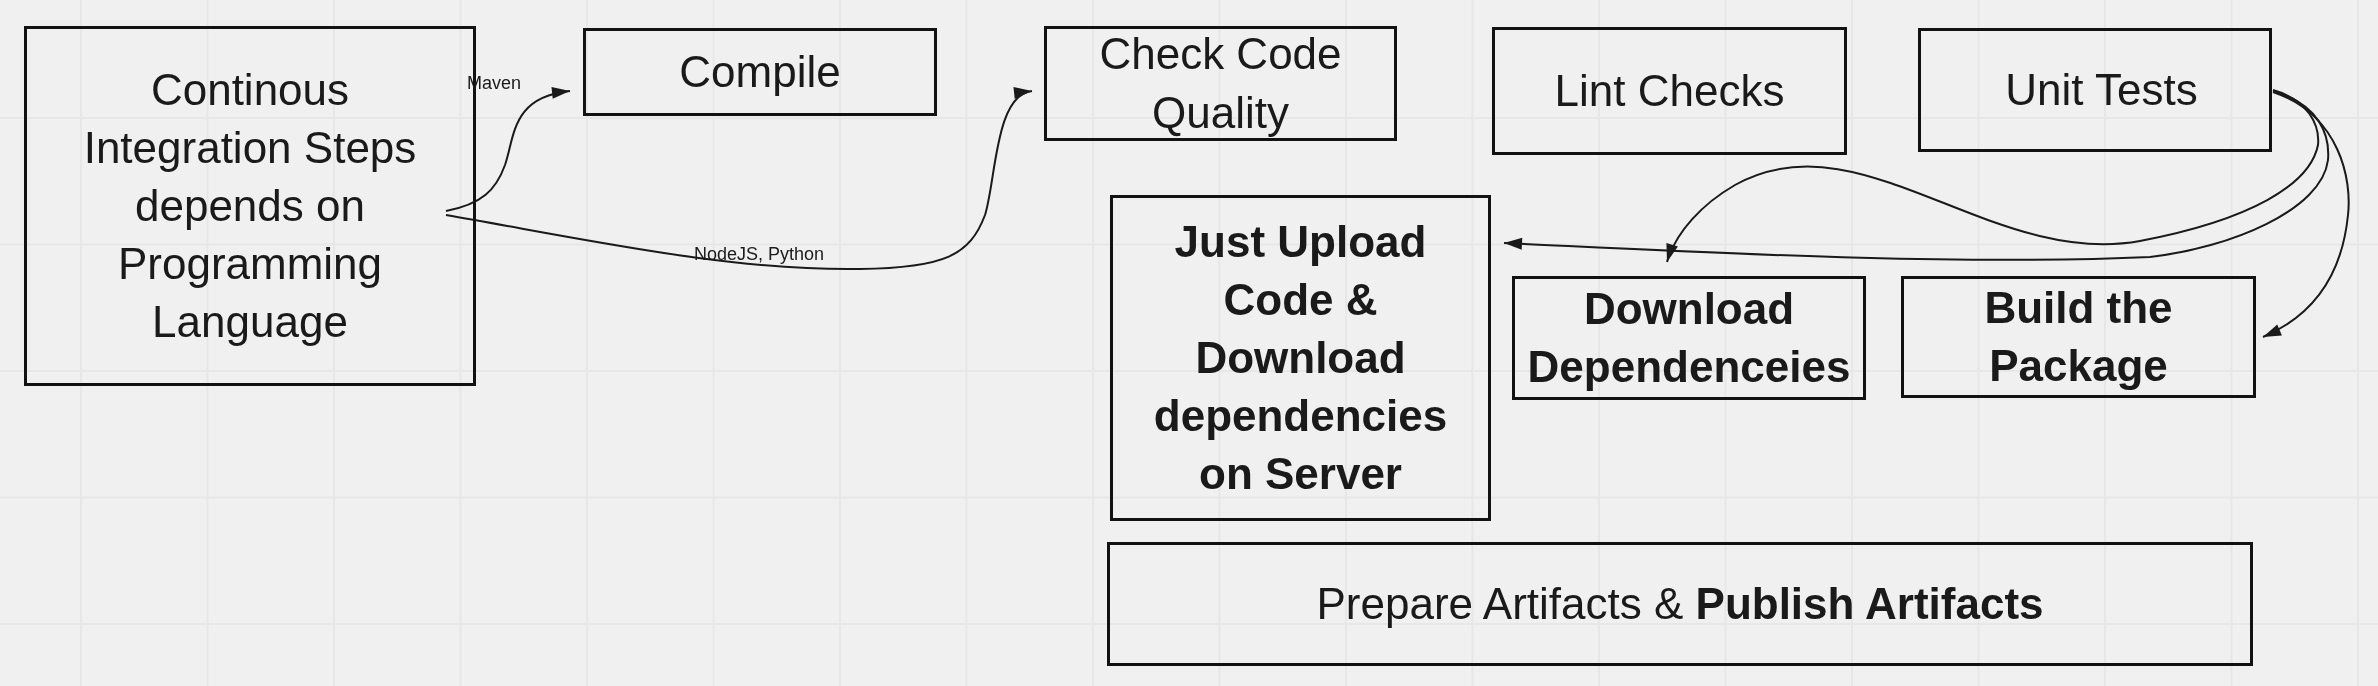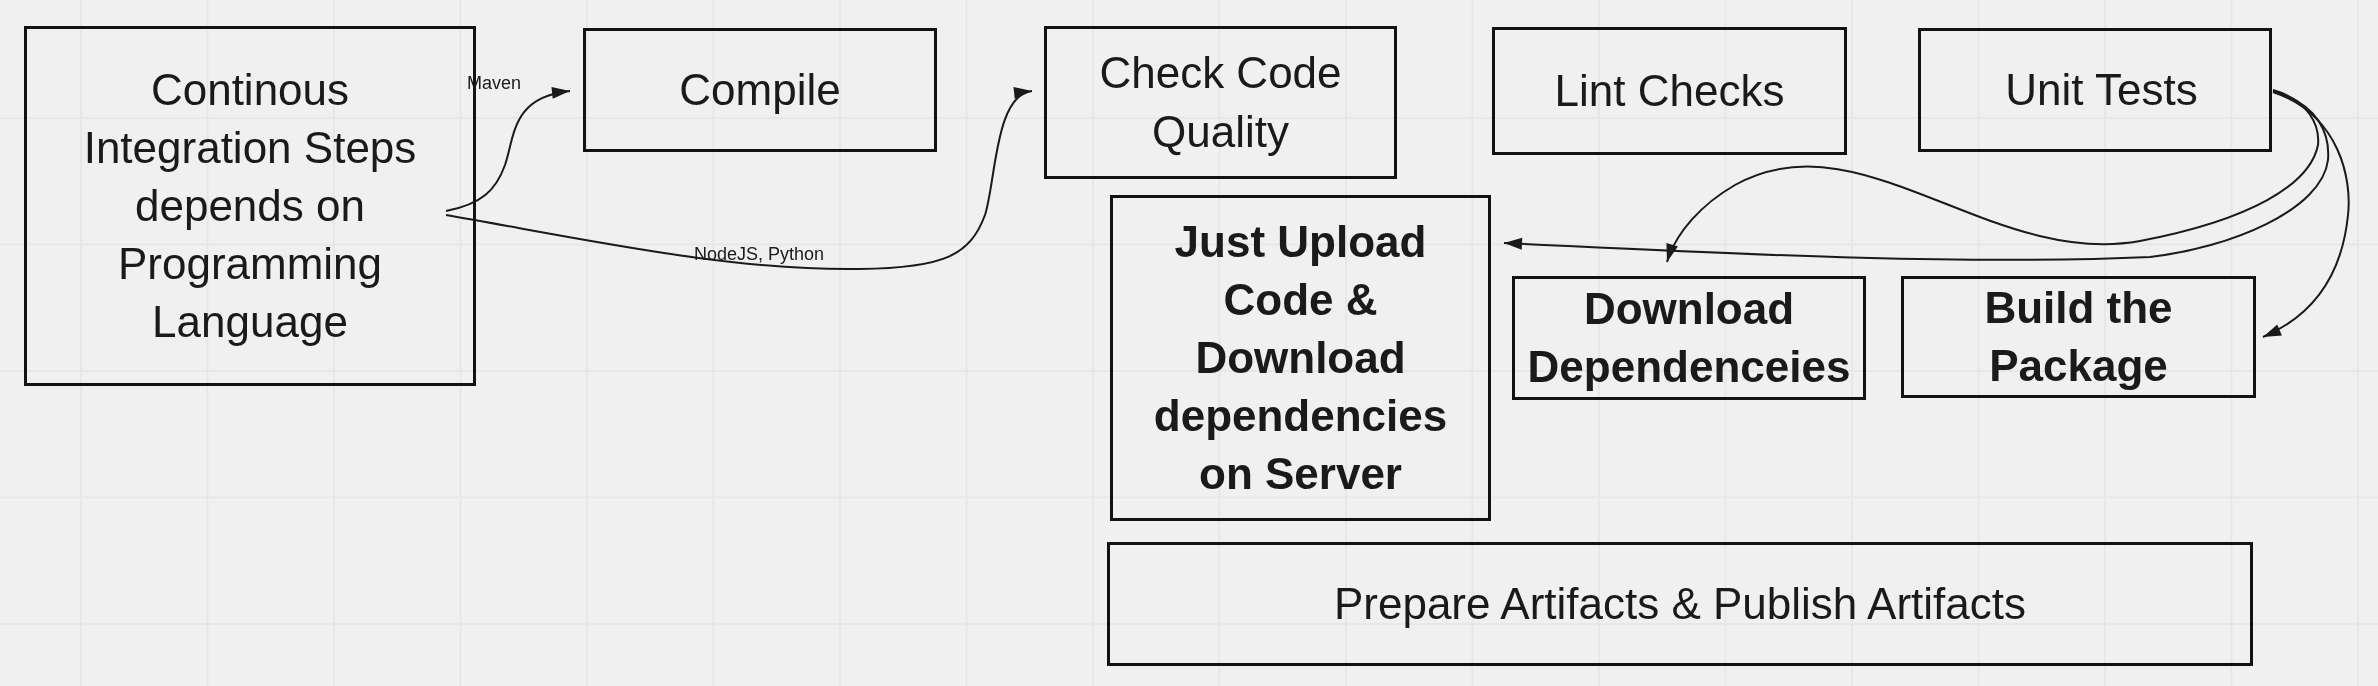--- a/index.html
+++ b/index.html
@@ -26,24 +26,24 @@
     display:flex;
     align-items:center;
     justify-content:center;
     text-align:center;
     color:#1a1a1a;
     font-size:44px;
     line-height:1.32;
     white-space:pre-line;
   }
   .node.bold{font-weight:700;}
-  .b{font-weight:400;}
+  .b{font-weight:700;}
   #box-ci      {left:24px;   top:26px;  width:452px;  height:360px;}
-  #box-compile {left:583px;  top:28px;  width:354px;  height:124px;}
-  #box-ccq     {left:1044px; top:26px;  width:353px;  height:153px;}
+  #box-compile {left:583px;  top:28px;  width:354px;  height:88px;}
+  #box-ccq     {left:1044px; top:26px;  width:353px;  height:115px;}
   #box-lint    {left:1492px; top:27px;  width:355px;  height:128px;}
   #box-unit    {left:1918px; top:28px;  width:354px;  height:124px;padding-left:13px;}
   #box-upload  {left:1110px; top:195px; width:381px;  height:326px;}
   #box-dldep   {left:1512px; top:276px; width:354px;  height:124px;}
   #box-build   {left:1901px; top:276px; width:355px;  height:122px;}
   #box-prepare {left:1107px; top:542px; width:1146px; height:124px; white-space:normal;}
   .edge-label{
     position:absolute;
     font-size:18px;
     color:#1a1a1a;

